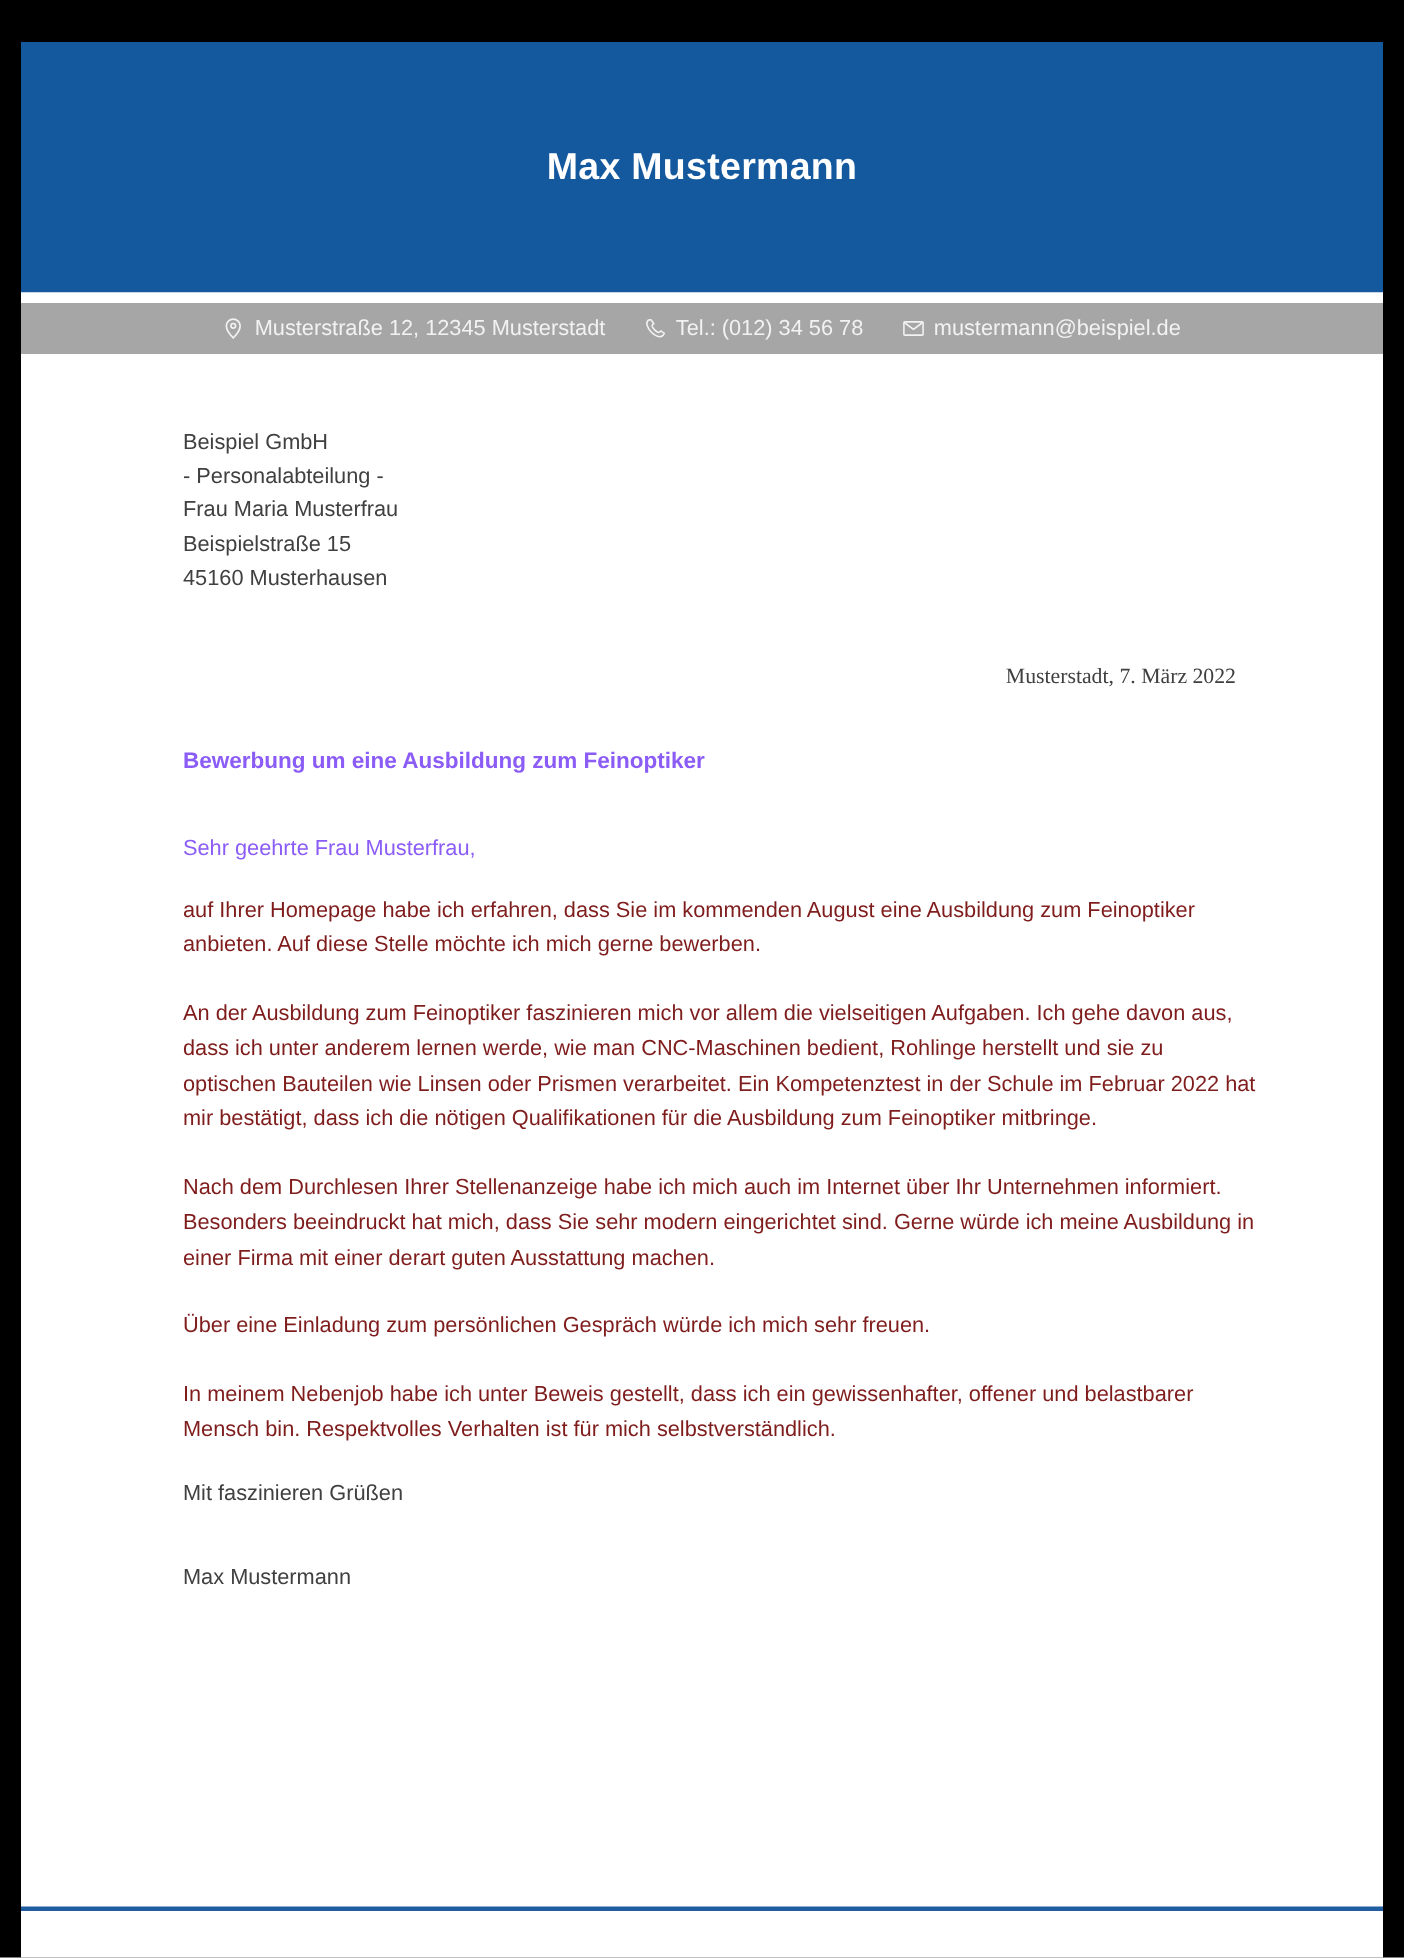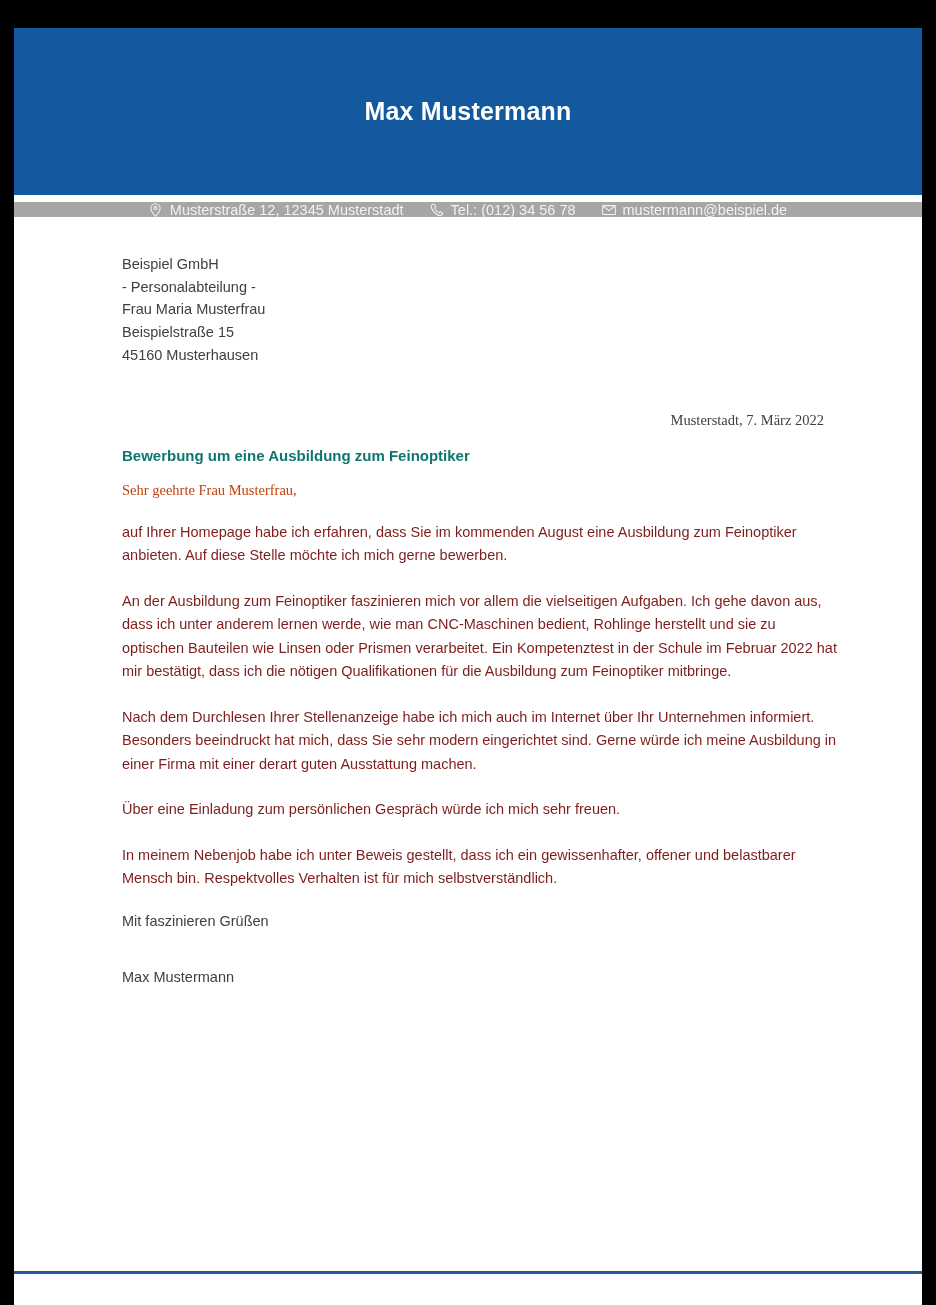--- a/index.html
+++ b/index.html
@@ -42,21 +42,21 @@
     text-align: center;
   }
 
   .header-gap {
     height: 7px;
     background: #ffffff;
   }
 
   
   .contact-bar {
-    height: 15px;
+    height: 34px;
     background: #A6A6A6;
     display: flex;
     align-items: center;
     justify-content: center;
     gap: 26px;
   }
 
   .contact-item {
     display: flex;
     align-items: center;
@@ -78,49 +78,48 @@
   .contact-item .ic svg { display: block; }
 
   
   .body-area {
     position: relative;
     padding: 0 84px 0 108px;
     height: 1028px;
   }
 
   .address-block {
-    padding-top: 36px;
+    padding-top: 48px;
     font-size: 14.5px;
     line-height: 22.7px;
     color: #404040;
   }
 
   .address-block .ln { white-space: pre; }
 
   .date-line {
     margin-top: 45px;
     text-align: right;
     font-size: 14.5px;
     color: #404040;
     padding-right: 14px;
     font-family: Liberation Serif, serif;
   }
 
   .subject {
-    margin-top: 18px;
+    margin-top: 39px;
     font-size: 15px;
     font-weight: bold;
-    color: #0f766e;
+    color: #8b5cf6;
   }
 
   .salutation {
-    margin-top: 18px;
-    font-size: 14.5px;
-    color: #c2410c;
-    font-family: Liberation Serif, serif;
+    margin-top: 42px;
+    font-size: 14.5px;
+    color: #8b5cf6;
   }
 
   .para {
     margin-top: 22px;
     font-size: 14.5px;
     line-height: 23.5px;
     color: #7f1d1d;
     text-align: left;
   }
 

